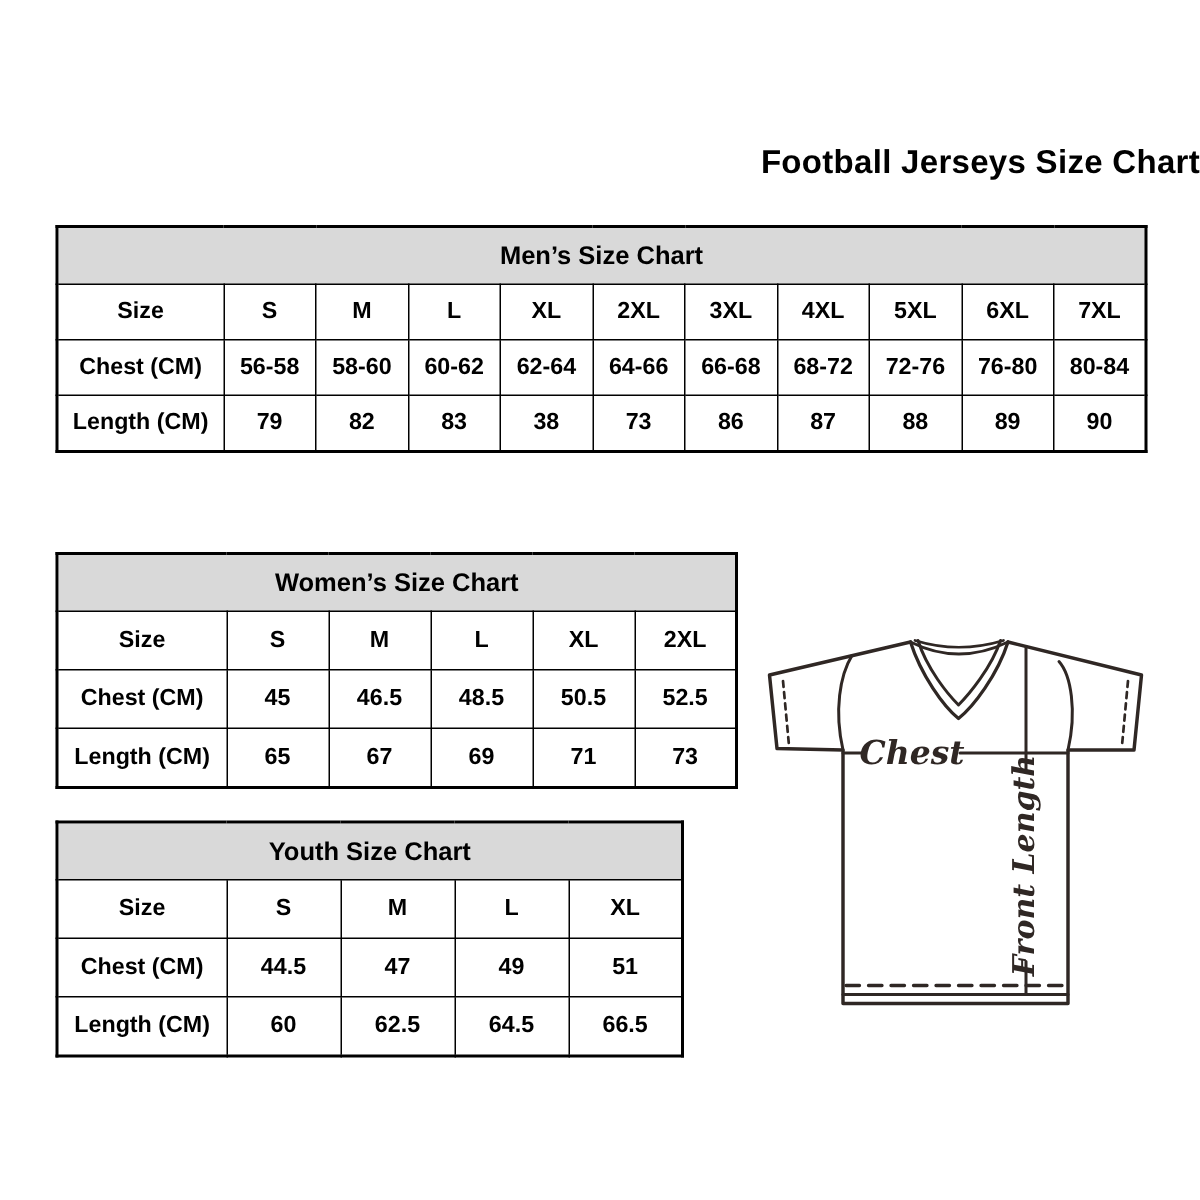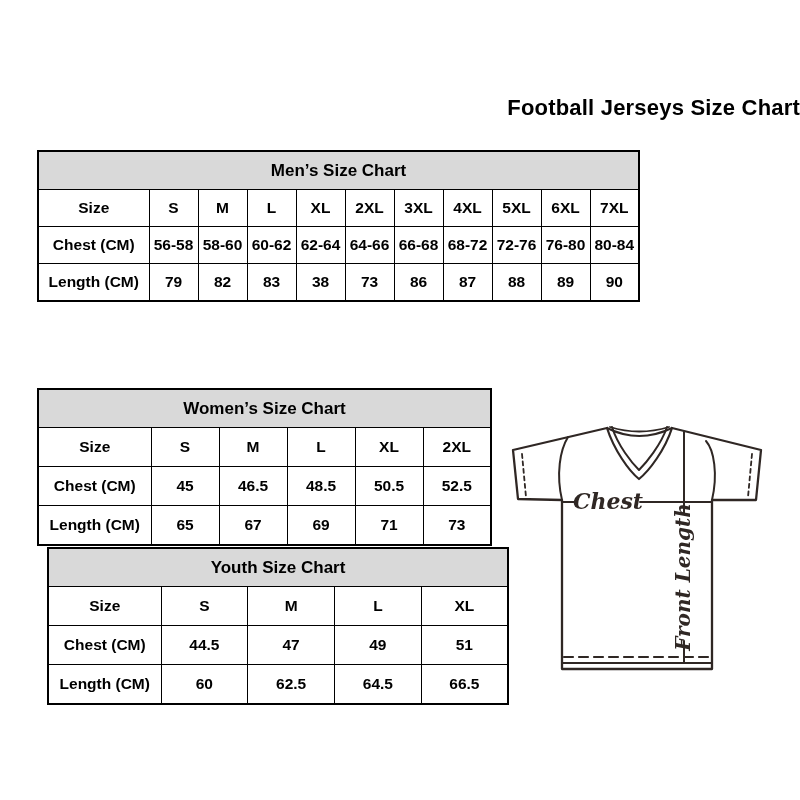--- a/index.html
+++ b/index.html
@@ -43,24 +43,24 @@
     font-weight: bold;
     padding: 0;
     overflow: hidden;
     white-space: nowrap;
   }
   table.size-table thead th {
     background: #d9d9d9;
     font-size: 17px;
     height: 37px;
   }
-  table.men-table { left: 37px; top: 150px; width: 603px; }
+  table.men-table { left: 37px; top: 150px; width: 728px; }
   table.men-table tbody th, table.men-table tbody td { height: 36px; font-size: 15.5px; }
-  table.women-table { left: 37px; top: 368px; width: 455px; margin-top: 20px; }
-  table.youth-table { left: 37px; top: 547px; width: 462px; margin-left: 10px; }
+  table.women-table { left: 37px; top: 368px; width: 455px; }
+  table.youth-table { left: 37px; top: 547px; width: 419px; }
   table.women-table tbody th, table.women-table tbody td,
   table.youth-table tbody th, table.youth-table tbody td { height: 38px; font-size: 15.5px; }
 
   col.label-col-men { width: 111px; }
   col.label-col-small { width: 113px; }
 
   .jersey-wrap {
     position: absolute;
     left: 500px;
     top: 410px;

